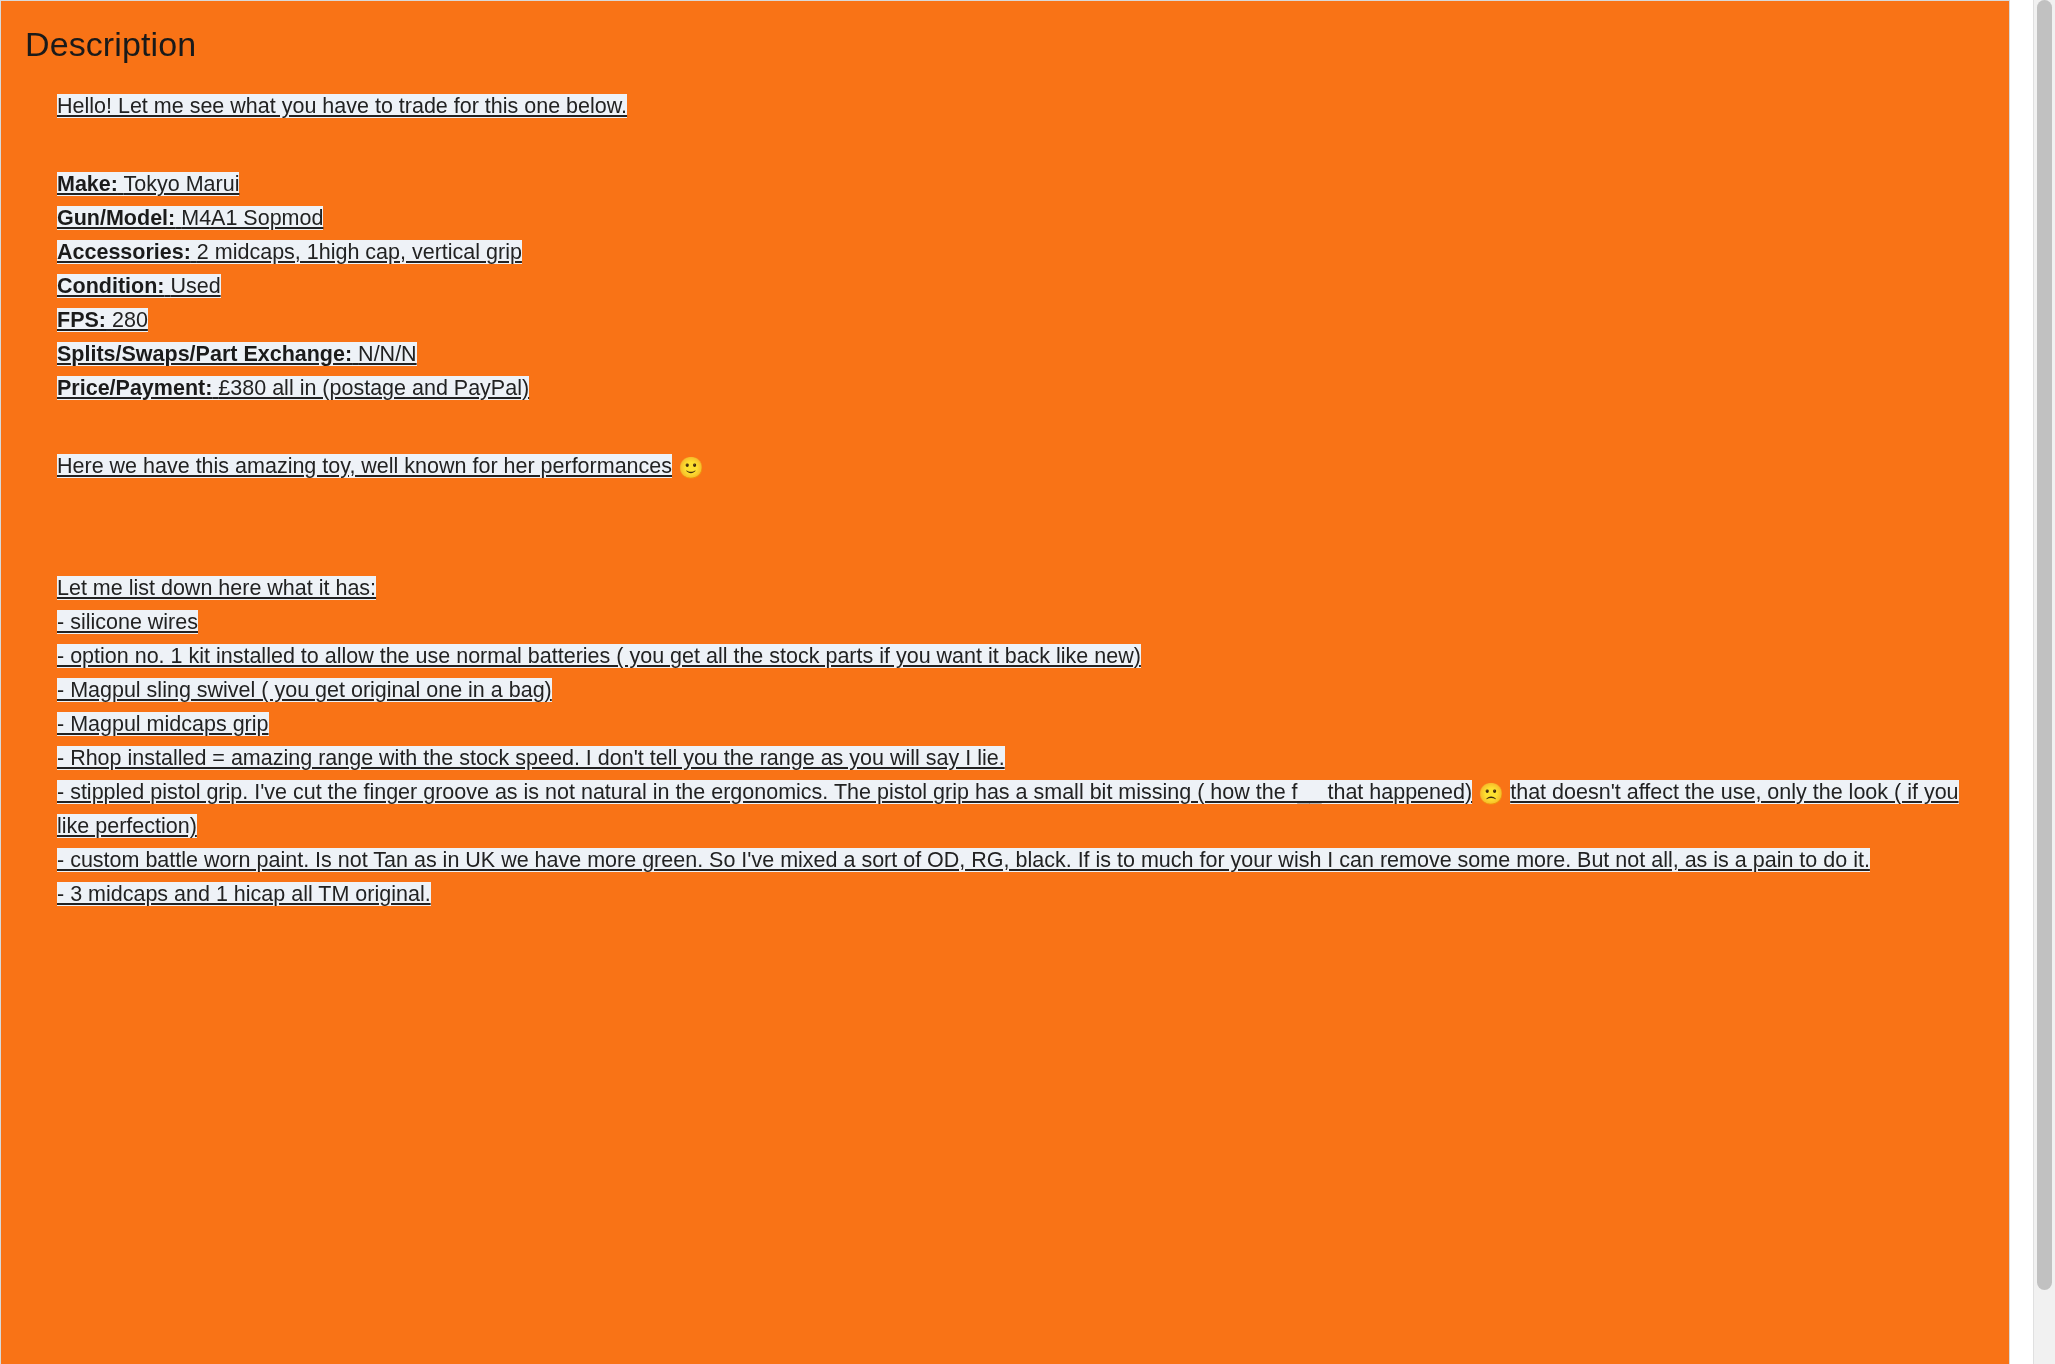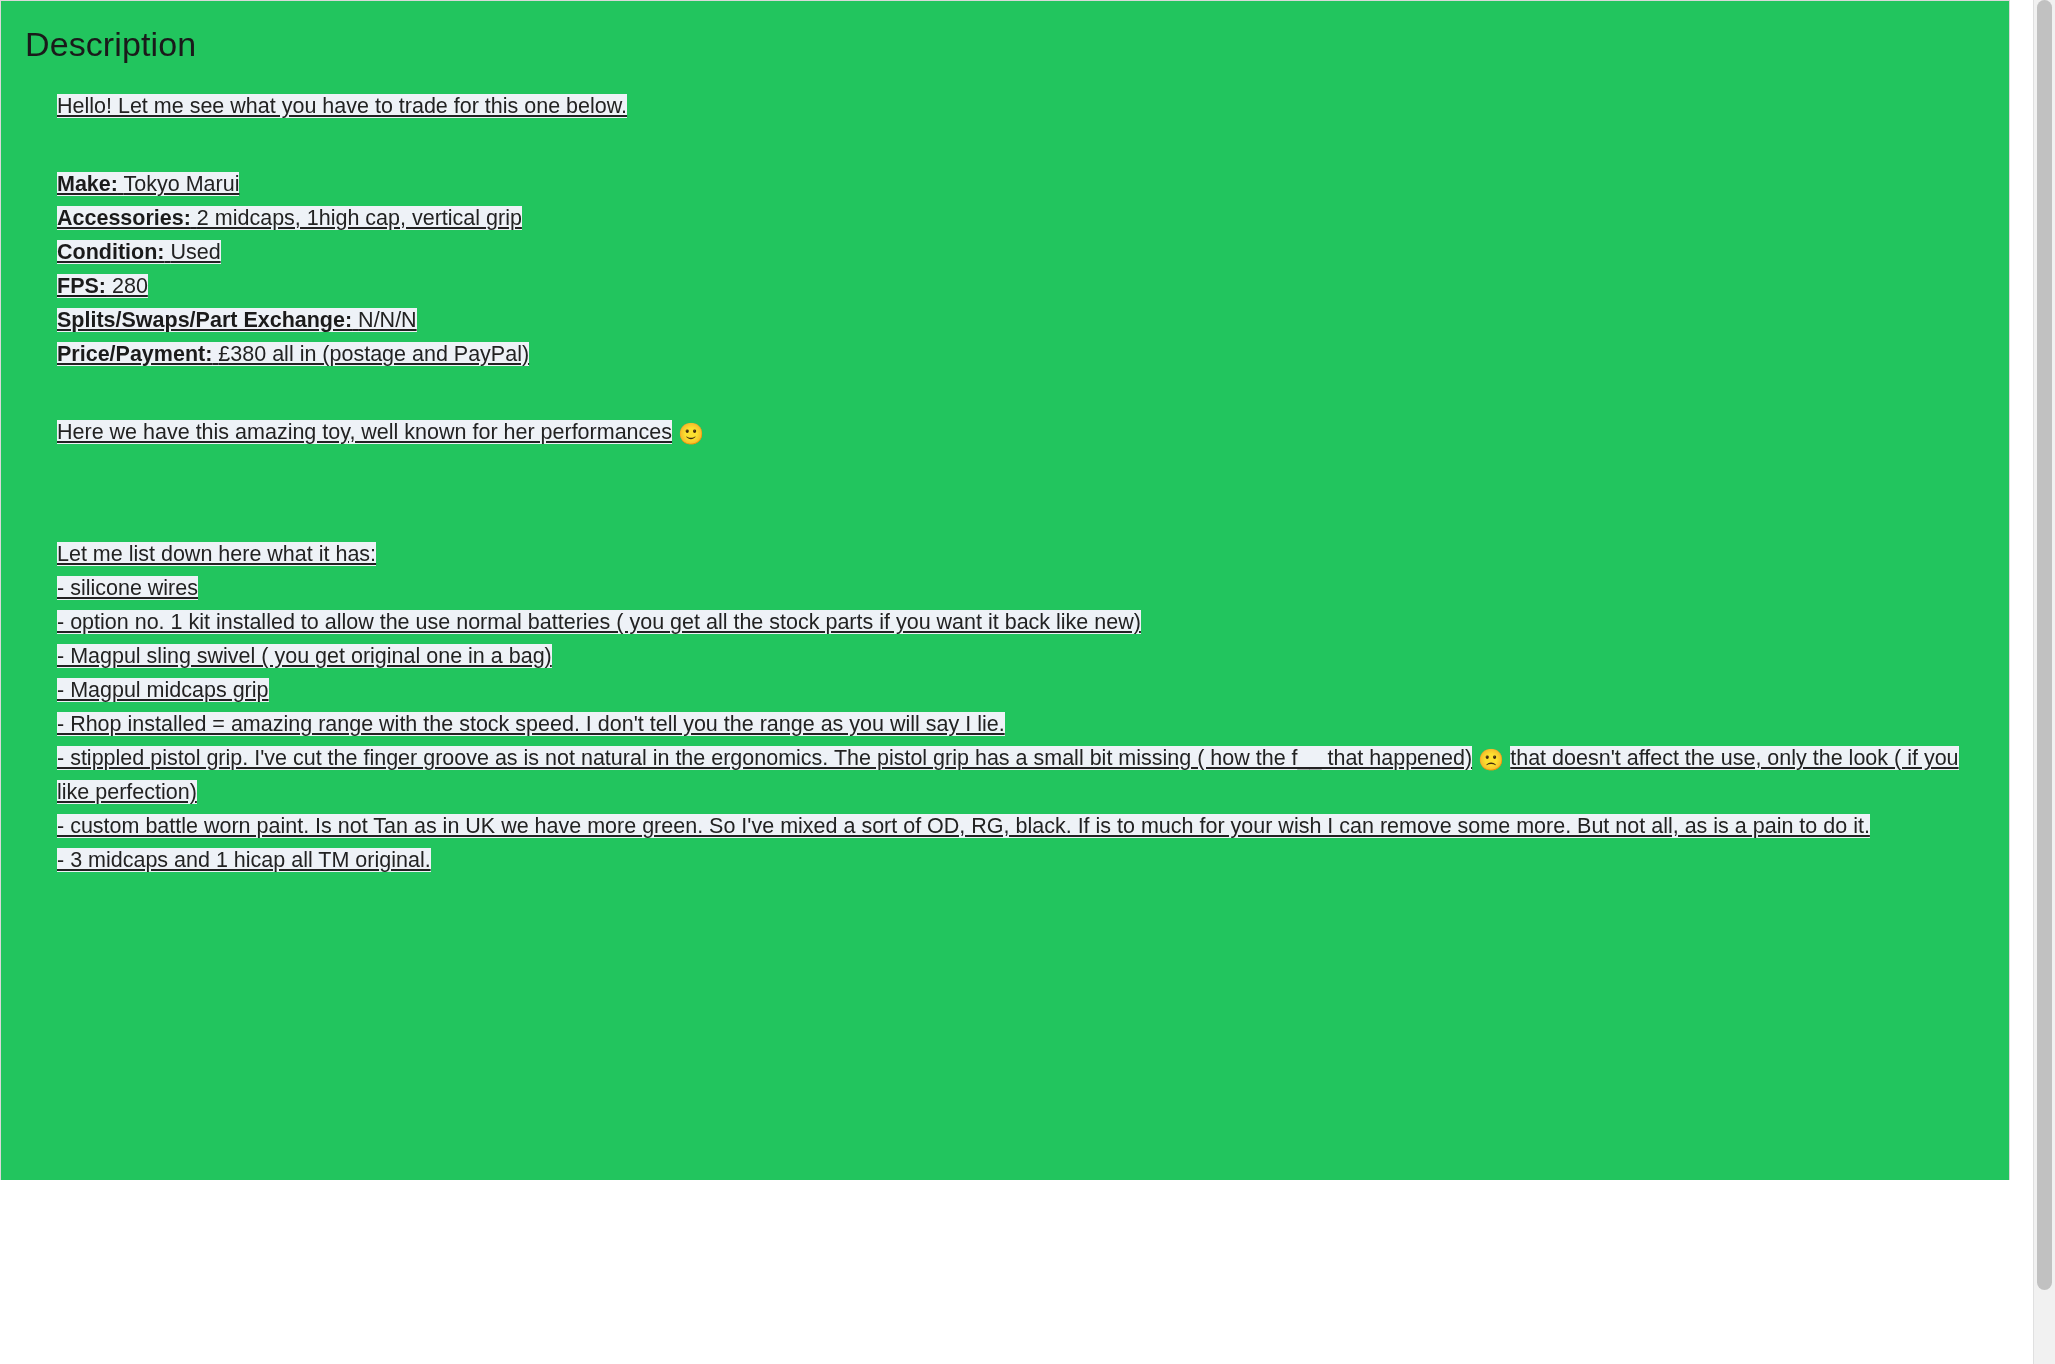--- a/index.html
+++ b/index.html
@@ -14,22 +14,22 @@
     overflow: hidden;
     position: relative;
   }
 
   
   #page {
     position: absolute;
     left: 0;
     top: 0;
     width: 2010px;
-    height: 1180px;
-    background: #22c55e;
+    height: 1364px;
+    background: #f97316;
     border-top: 1px solid #d9d9d9;
     border-left: 1px solid #d9d9d9;
     border-right: 1px solid #d9d9d9;
     box-sizing: border-box;
     overflow: hidden;
   }
 
   
   #scrollbar-track {
     position: absolute;
@@ -109,20 +109,24 @@
         <span class="hl">Hello! Let me see what you have to trade for this one below.</span>
       </p>
 
       <div class="gap-lg"></div>
 
       <p class="spec-line">
         <span class="hl"><span class="spec-label">Make:</span>
         <span>Tokyo Marui</span></span>
       </p>
       <p class="spec-line">
+        <span class="hl"><span class="spec-label">Gun/Model:</span>
+        <span>M4A1 Sopmod</span></span>
+      </p>
+      <p class="spec-line">
         <span class="hl"><span class="spec-label">Accessories:</span>
         <span>2 midcaps, 1high cap, vertical grip</span></span>
       </p>
       <p class="spec-line">
         <span class="hl"><span class="spec-label">Condition:</span>
         <span>Used</span></span>
       </p>
       <p class="spec-line">
         <span class="hl"><span class="spec-label underlined">FPS:</span>
         <span>280</span></span>

